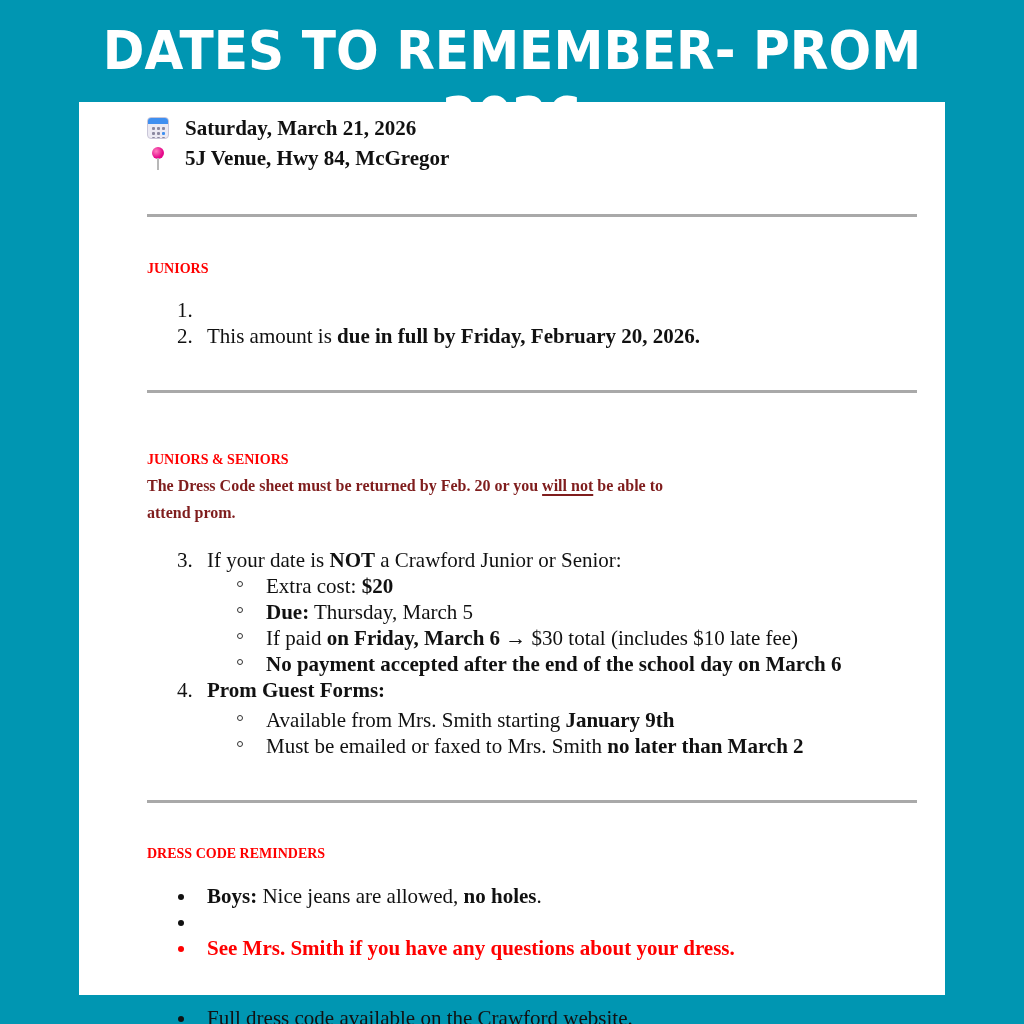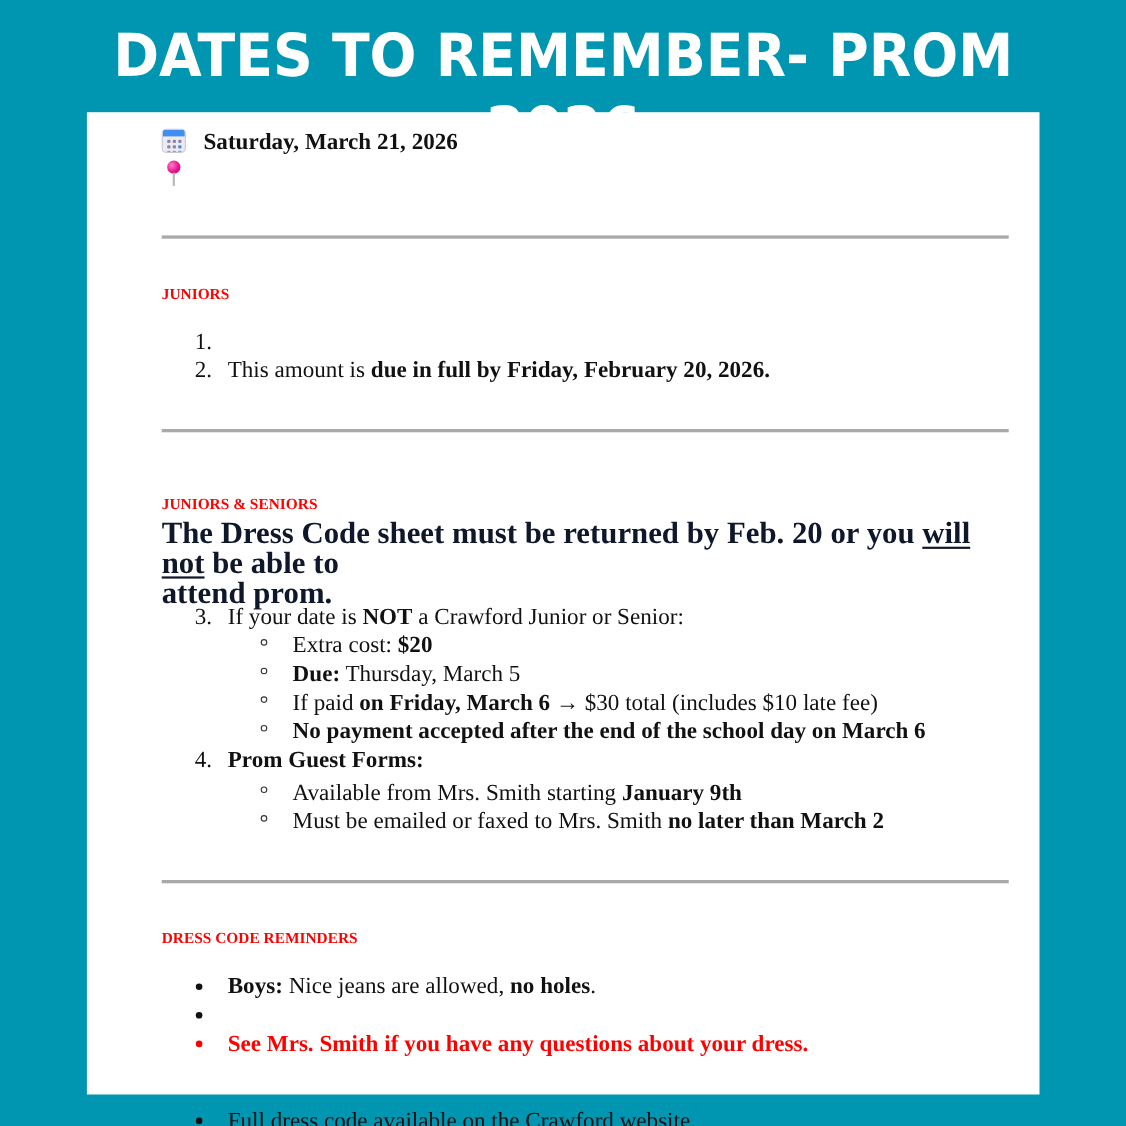--- a/index.html
+++ b/index.html
@@ -59,21 +59,21 @@
     content: ""; position: absolute; left: 10px; top: 11px; width: 2px; height: 12px; background: #b8b8b8;
   }
   .divider {
     position: absolute; left: 68px; width: 770px; height: 3px; background: #a9a9a9;
   }
   .section-heading {
     left: 68px; color: #ff0000; font-weight: bold; font-size: 14px; margin-top: 14px;
   }
   .red-note {
     left: 68px; width: 770px; white-space: normal;
-    color: #0f172a; font-weight: bold; font-size: 28px; line-height: 27px;
+    color: #7f1d1d; font-weight: bold; font-size: 16px; line-height: 27px;
   }
   .red-note u { text-decoration-thickness: 2px; text-underline-offset: 3px; }
   .li {
     font-size: 21px; line-height: 26px;
   }
   .num { position: absolute; left: 98px; }
   .li-text { position: absolute; left: 128px; }
   .bullet-o {
     position: absolute; left: 158px; font-size: 11px; top: 8px;
     width: 6px; height: 6px; border: 1px solid #333; border-radius: 50%;
@@ -110,20 +110,21 @@
             <span></span>
           </span>
       </span>
     </span>
     <span>Saturday, March 21, 2026</span>
   </div>
   <div class="abs event-line" style="top:44px;">
     <span class="ic">
         <span class="pin" style="display:block;"></span>
       </span>
+    <span>5J Venue, Hwy 84, McGregor</span>
   </div>
 
   <div class="divider" style="top:112px;"></div>
 
   <div class="abs section-heading" style="top:145px;">JUNIORS</div>
 
   <div class="abs li" style="top:195px; left:0; width:866px; height:26px;">
     <span class="num">1.</span>
   </div>
   <div class="abs li" style="top:221px; left:0; width:866px; height:26px;">

